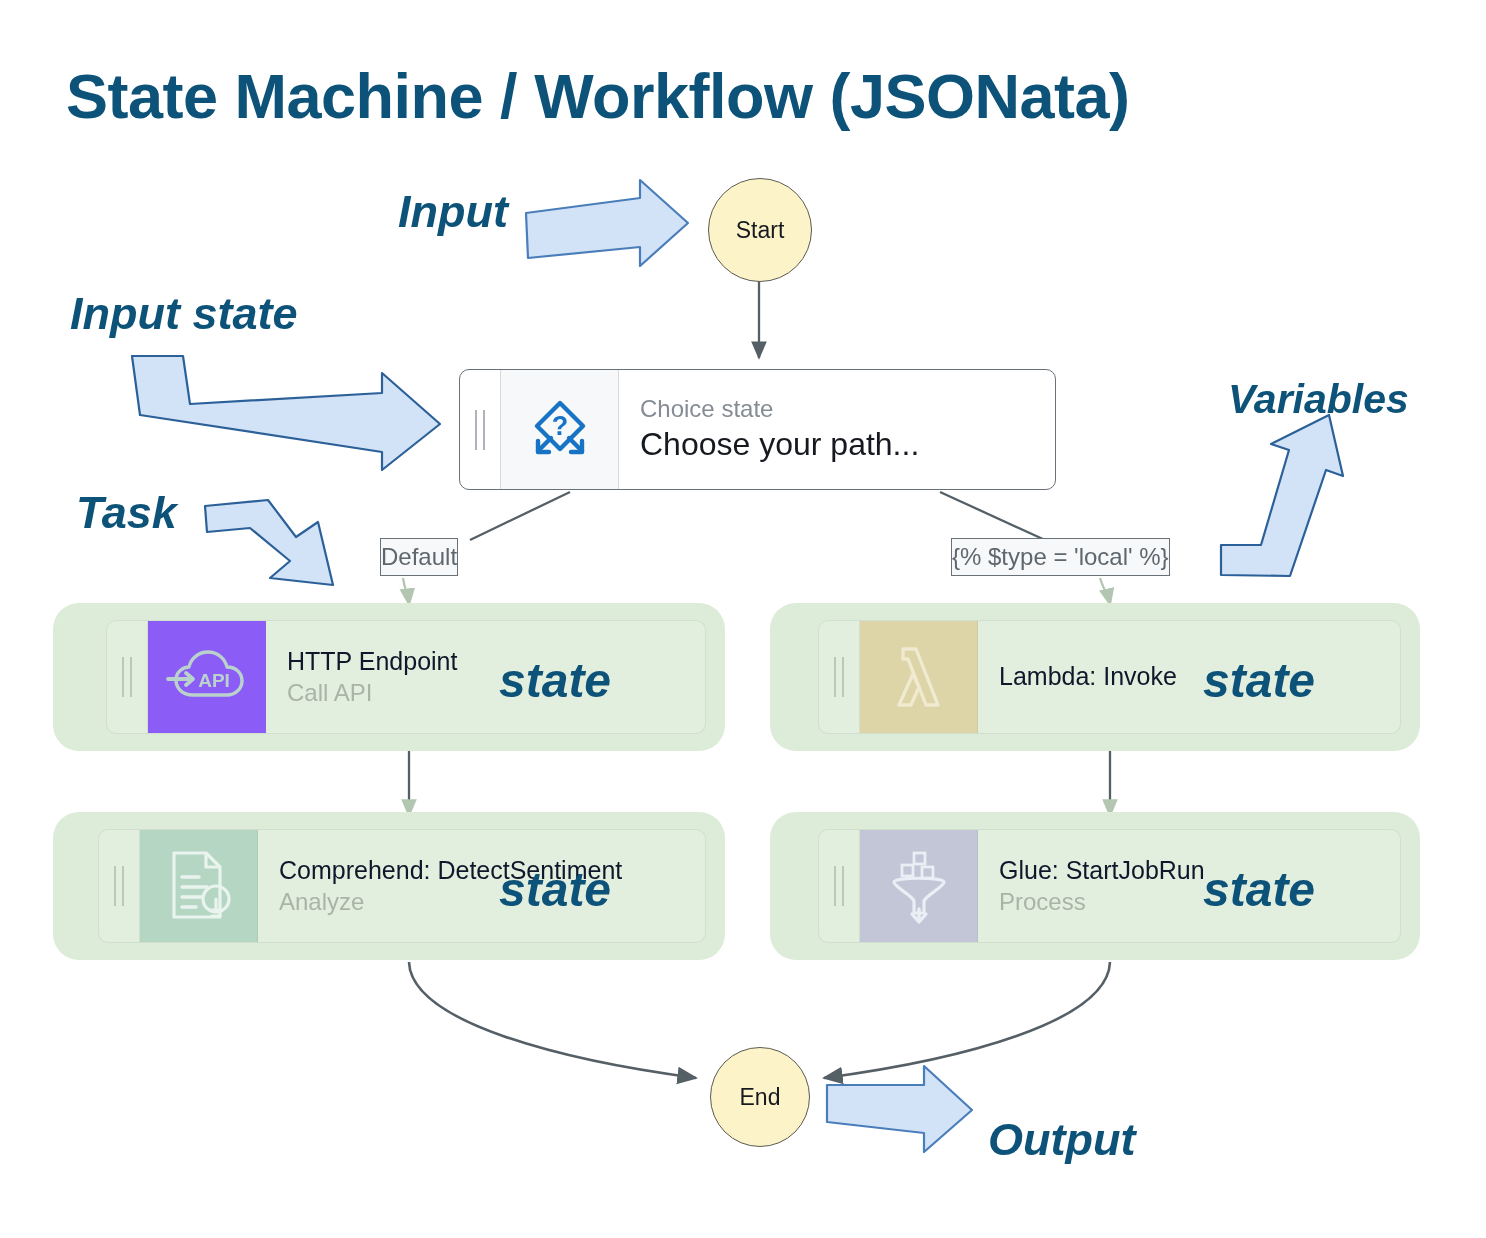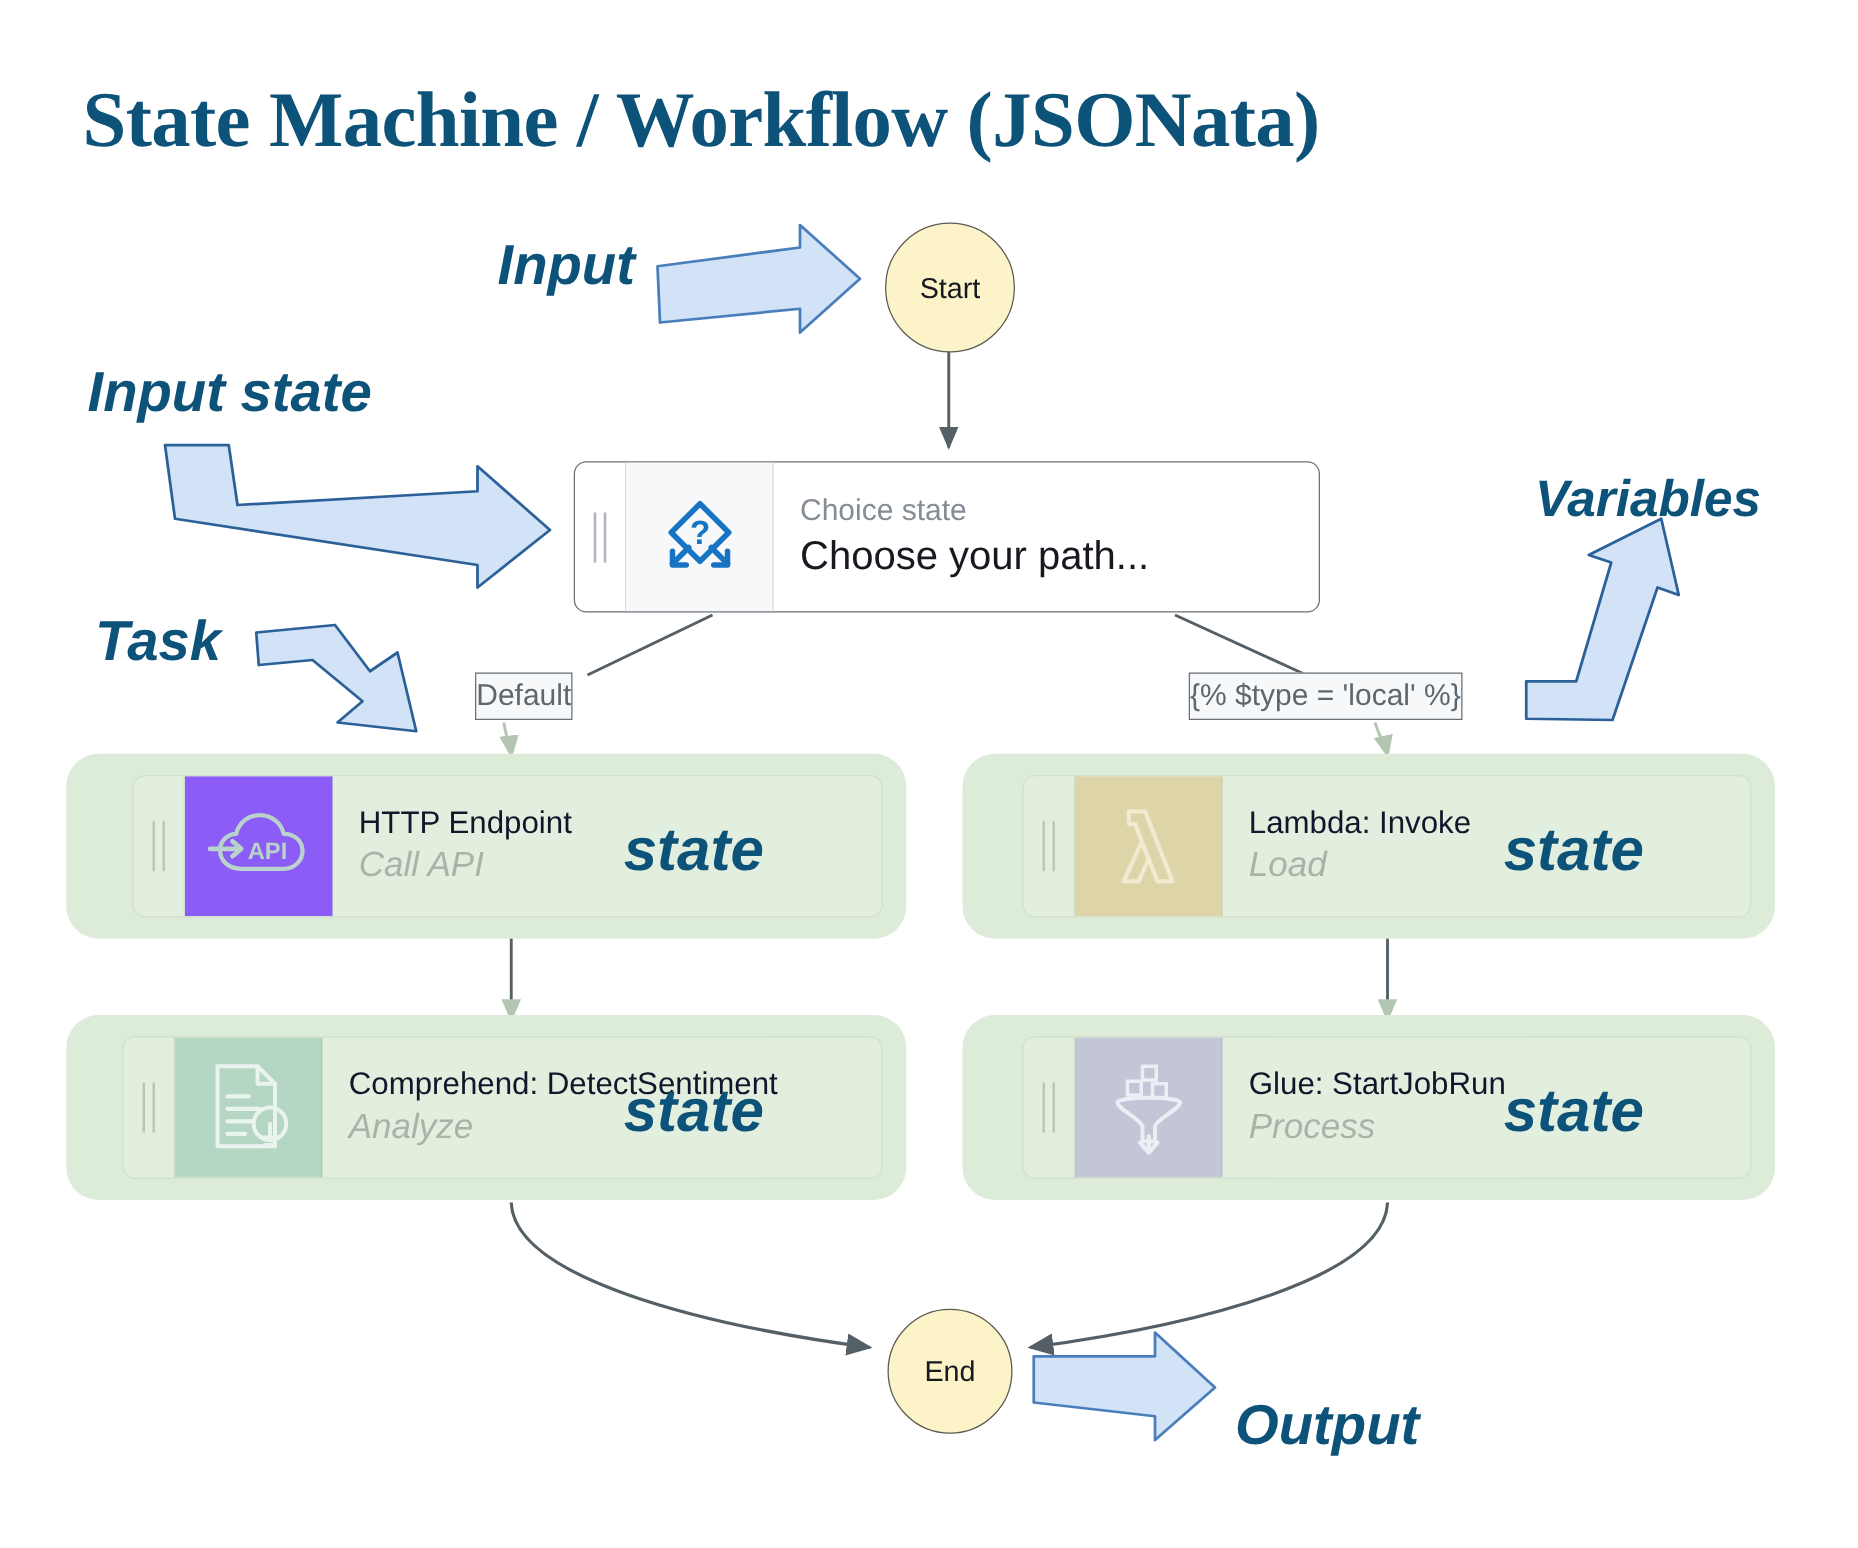--- a/index.html
+++ b/index.html
@@ -11,21 +11,20 @@
     position:relative;
   }
   #stage{position:absolute;left:0;top:0;width:1486px;height:1238px;}
 
   
   .title{
     position:absolute;left:66px;top:60px;
     font-size:63px;font-weight:bold;
     color:#0d5278;letter-spacing:-0.5px;
     white-space:nowrap;
-    font-family:Liberation Serif, serif;
   }
 
   
   .annot{
     position:absolute;
     font-style:italic;font-weight:bold;
     color:#0d5278;
     white-space:nowrap;
   }
   #annot-input{left:398px;top:186px;font-size:45px;}
@@ -85,21 +84,21 @@
     position:absolute;
     background:rgba(255,255,255,0.18);
     border:1.5px solid rgba(120,140,120,0.16);
     border-radius:10px;
     display:flex;overflow:hidden;box-sizing:border-box;
   }
   .taskcard .grip{border-right:1.4px solid rgba(120,140,120,0.16);}
   .taskcard .grip i{background:rgba(110,130,110,0.35);}
   .taskcard .iconpane{border-right:1.4px solid rgba(120,140,120,0.14);}
   .tc-sub{font-size:25px;color:#0f172a;line-height:1.25;white-space:nowrap;}
-  .tc-main{font-size:28px;color:#a9b4a7;line-height:1.3;white-space:nowrap;font-style:italic;}
+  .tc-main{font-size:24px;color:#a9b4a7;line-height:1.3;white-space:nowrap;}
 
   .state-tag{
     position:absolute;
     font-style:italic;font-weight:bold;
     font-size:48px;color:#0d5278;
     white-space:nowrap;
   }
 
   
   .edgelabel{
@@ -255,21 +254,20 @@
         <i></i>
       </div>
     <div class="iconpane" style="background:#ddd4a8;">
       <svg width="66" height="72" viewBox="0 0 66 72">
         <path d="M17 8 L30 8 L52 64 L40 64 L22 18 L17 18 Z" fill="none" stroke="#f0ead0" stroke-width="3.4" stroke-linejoin="round"></path>
         <path d="M27 33 L33 46 L25 64 L13 64 Z" fill="none" stroke="#f0ead0" stroke-width="3.4" stroke-linejoin="round"></path>
       </svg>
     </div>
     <div class="cardtext">
       <div class="tc-sub">Lambda: Invoke</div>
-      <div class="tc-main">Load</div>
     </div>
   </div>
   <div class="state-tag" style="left:1203px;top:653px;">state</div>
 
   <div class="greenbox" style="left:53px;top:812px;width:672px;height:148px;"></div>
   <div class="taskcard" style="left:98px;top:829px;width:608px;height:114px;">
     <div class="grip">
         <i></i>
         <i></i>
       </div>

